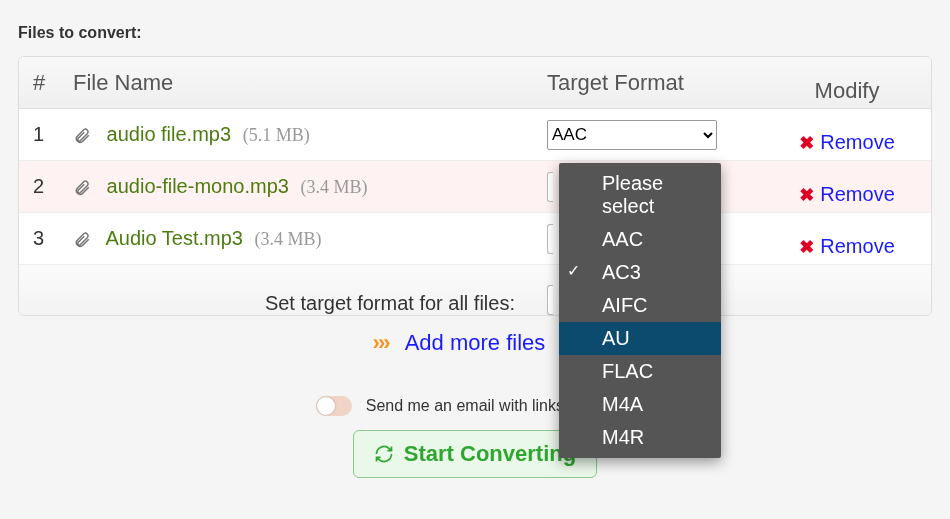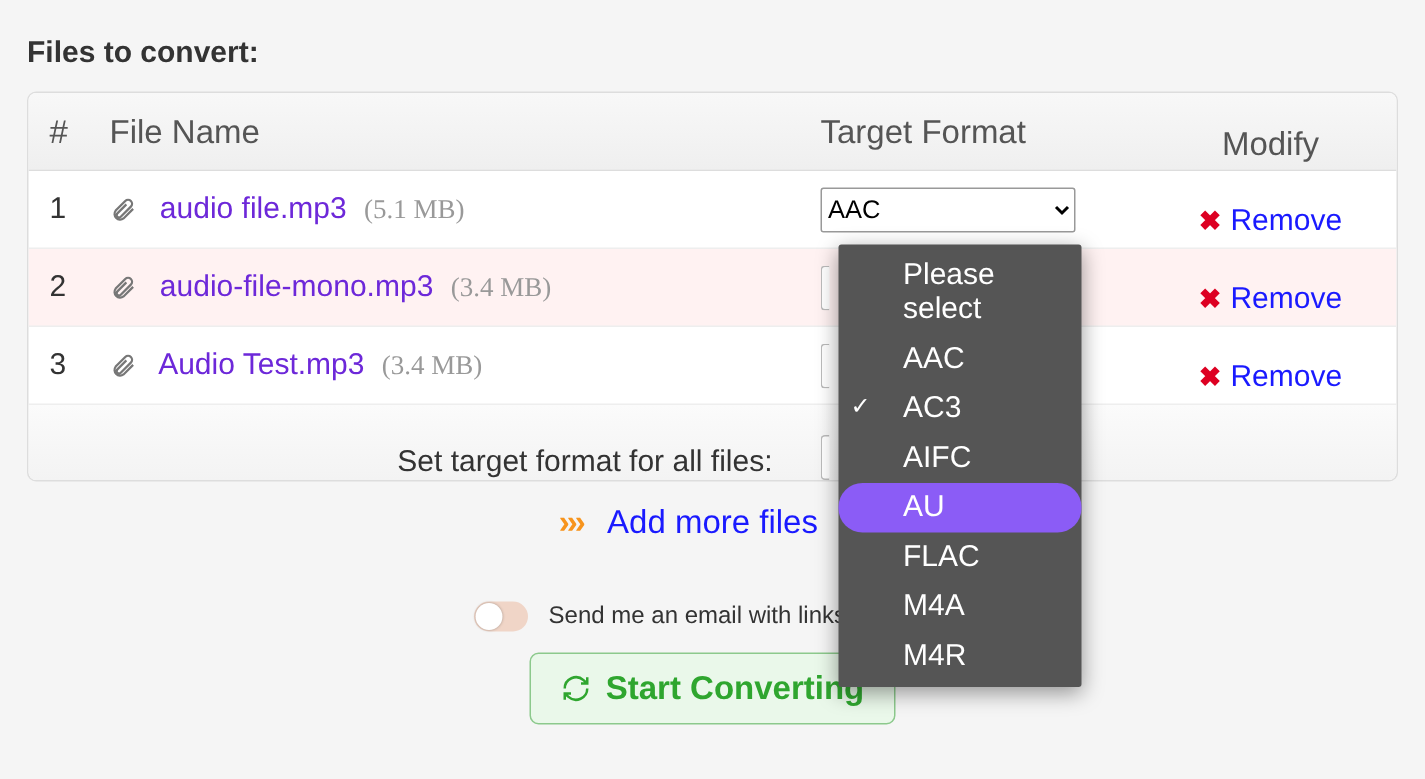--- a/index.html
+++ b/index.html
@@ -11,21 +11,21 @@
     font-family: "Trebuchet MS", "Segoe UI", Verdana, sans-serif;
     font-size: 18px;
     color: #333;
     overflow: hidden;
     position: relative;
   }
   .page {
     padding: 16px 18px;
   }
   .heading {
-    font-size: 20px;
+    font-size: 16px;
     font-weight: 600;
     color: #333;
     margin: 8px 0 14px 0;
   }
   .table-wrap {
     border: 1px solid #ddd;
     border-radius: 6px;
     background: #fff;
     overflow: hidden;
   }
@@ -46,21 +46,21 @@
     display: flex;
     align-items: center;
     height: 52px;
     padding: 0 14px;
     border-bottom: 1px solid #eee;
     font-size: 20px;
   }
   .row.alt { background: #fff2f2; }
   .num { color: #333; }
   .clip-icon { margin-right: 10px; color:#777; display:inline-flex; vertical-align:middle; }
-  .fname { color: #6d28d9; }
+  .fname { color: #4d7c0f; }
   .fsize { color: #999; margin-left: 6px; font-size: 18px; font-family: Liberation Serif, serif; }
   select.fmt {
     width: 170px;
     height: 30px;
     font-size: 17px;
     border: 1px solid #999;
     background:#fff;
     border-radius:2px;
   }
   .stub-left-edge {
@@ -163,22 +163,21 @@
     position:relative;
     cursor:pointer;
   }
   .dropdown .opt.checked::before {
     content:"✓";
     position:absolute;
     left:8px; top:5px;
     font-size:16px;
   }
   .dropdown .opt.highlight {
-    background:#8b5cf6;
-    border-radius:16px;
+    background:#0c4a6e;
   }
   .dropdown .opt.placeholder { color:#fff; }
 </style>
 </head>
 <body>
 
 <div class="page">
   <div class="heading">Files to convert:</div>
 
   <div class="table-wrap">

